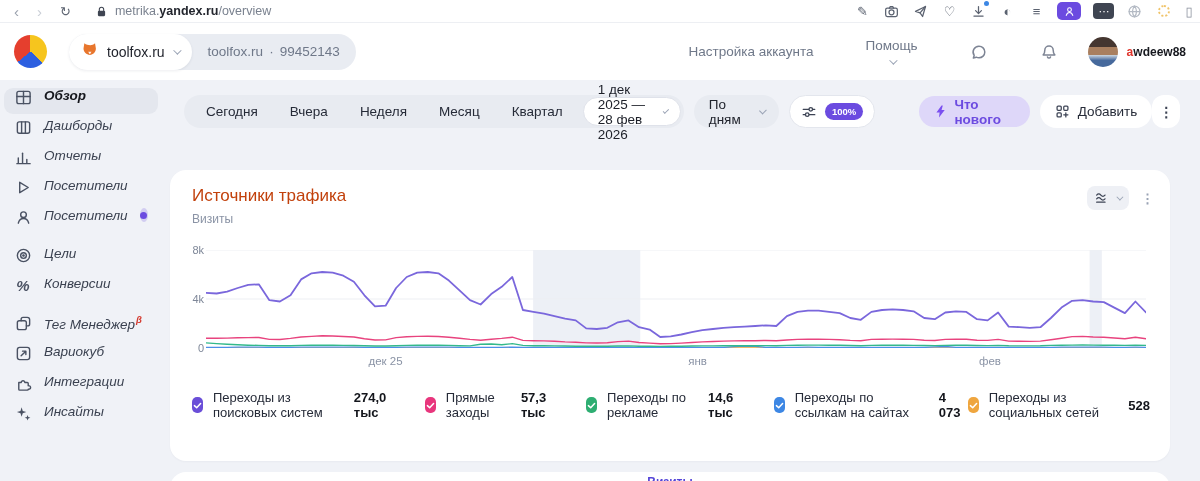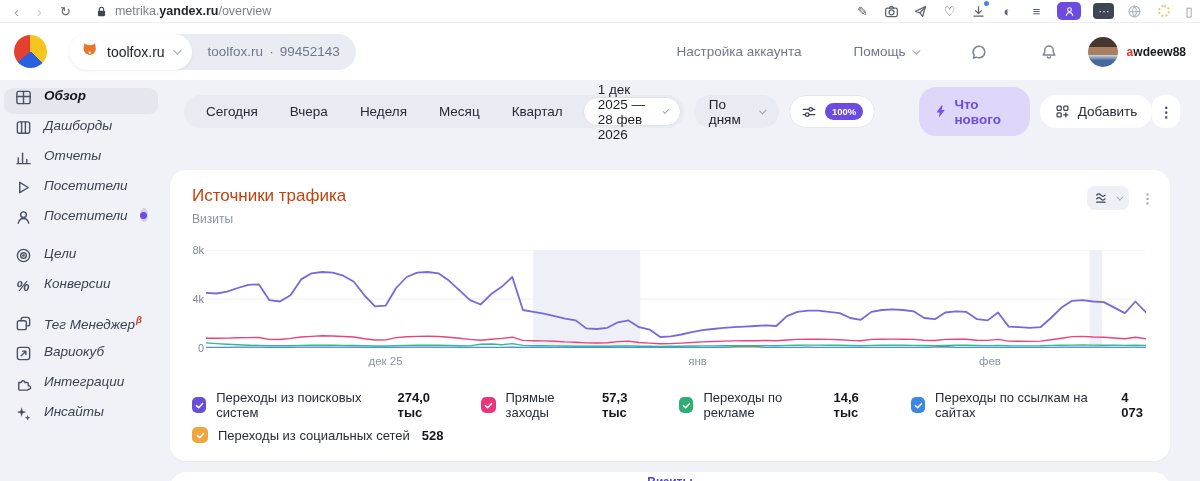--- a/index.html
+++ b/index.html
@@ -27,21 +27,21 @@
   .logo { display:flex; align-items:center; gap:9px; padding-left:14px; }
   .logo-circle { width:33px; height:33px; border-radius:50%;
      background:conic-gradient(from 0deg, #f6c51e 0 37%, #2c5fe0 37% 64%, #e53f2e 64% 100%); }
   .logo-text { font-size:26px; font-weight:700; letter-spacing:-0.5px; color:#17191f; }
   .counter { margin-left:22px; height:36px; background:#e9ecf2; border-radius:18px; display:flex; align-items:center; }
   .counter-main { height:36px; background:#fff; border-radius:18px; display:flex; align-items:center; gap:8px; padding:0 13px; box-shadow:0 1px 3px rgba(30,40,70,.08); }
   .counter-main .dom { font-size:14px; font-weight:400; color:#1d2029; }
   .counter-rest { padding:0 16px; font-size:13.5px; color:#6f7889; display:flex; gap:6px; }
   .hdr-right { margin-left:auto; display:flex; align-items:center; padding-right:14px; color:#6f7889; font-size:13.5px; }
   .hdr-link { display:flex; align-items:center; gap:6px; cursor:pointer; }
-  .hicon { color:#7d8494; display:flex; margin-left:52px; }
+  .hicon { color:#7d8494; display:flex; margin-left:52px;flex-direction:column; }
   .avatar { width:30px; height:30px; border-radius:50%; margin-left:30px;
      background:linear-gradient(180deg,#453630 0%,#453630 32%,#a97f5f 32%,#a97f5f 60%,#cfd8e2 60%,#46699c 78%); }
   .uname { margin-left:9px; font-size:12px; font-weight:700; color:#17191f; }
   .uname .first { color:#e0342b; }
   .chev { display:inline-block; width:6px; height:6px; border-right:1.6px solid currentColor; border-bottom:1.6px solid currentColor; transform:rotate(45deg) translateY(-2px); }
 
   
   .sidebar { position:absolute; left:0; top:80px; bottom:0; width:168px; padding-top:8px; }
   .nav-item { display:flex; gap:12px; height:26px; margin:0 10px 4px 4px; padding:0 10px; border-radius:9px; font-size:13.5px; color:#3a4150; cursor:pointer;font-style:italic; }
   .nav-item.active { background:#e4e7ee; color:#14161c; font-weight:700; }
@@ -56,42 +56,42 @@
   .content { position:absolute; left:168px; top:80px; right:0; bottom:0; }
   .toolbar { position:absolute; left:16px; top:15px; right:20px; height:33px; display:flex; align-items:center; }
   .ranges { height:33px; background:#e8ebf1; border-radius:17px; display:flex; align-items:center; padding:0 3px 0 6px; }
   .range-btn { padding:0 16px; font-size:13.5px; color:#262b38; cursor:pointer; }
   .date-pill { height:29px; background:#fff; border:1px solid #dfe2ea; border-radius:15px; display:flex; align-items:center; gap:9px; padding:0 14px; font-size:13.5px; color:#1d2029; margin-left:4px; cursor:pointer; }
   .date-pill .chev, .gran .chev, .hdr .chev { color:#9aa3b5; }
   .gran { height:33px; background:#e8ebf1; border-radius:17px; display:flex; align-items:center; gap:9px; padding:0 15px; font-size:13.5px; margin-left:10px; cursor:pointer; }
   .sampling { height:33px; background:#fff; border:1px solid #e3e6ed; border-radius:17px; display:flex; align-items:center; gap:8px; padding:0 11px; margin-left:10px; color:#3c4354; cursor:pointer; }
   .sampling svg { width:16px; height:16px; }
   .badge100 { background:#6b4be0; color:#fff; font-size:9.5px; font-weight:700; padding:3px 7px; border-radius:9px; }
-  .whatsnew { height:49px; margin-left:44px; background:#ded7f9; border-radius:17px; display:flex; align-items:center; gap:8px; padding:0 16px; color:#6c4be0; font-size:13.5px; font-weight:700; cursor:pointer; }
+  .whatsnew { height:31px; margin-left:44px; background:#ded7f9; border-radius:17px; display:flex; align-items:center; gap:8px; padding:0 16px; color:#6c4be0; font-size:13.5px; font-weight:700; cursor:pointer; }
   .whatsnew svg { width:14px; height:15px; }
   .add-btn { height:33px; margin-left:10px; background:#fff; border-radius:17px; display:flex; align-items:center; gap:8px; padding:0 15px; font-size:13.5px; color:#262b38; cursor:pointer; }
   .add-btn svg { width:15px; height:15px; color:#3c4354; }
   .kebab { height:33px; width:34px; margin-left:auto; background:#fff; border-radius:12px; display:flex; align-items:center; justify-content:center; color:#3c4354; font-size:14px; font-weight:700; cursor:pointer; }
 
   
   .card { position:absolute; left:2px; top:90px; width:1000px; height:291px; background:#fff; border-radius:16px; box-shadow:0 1px 2px rgba(40,50,80,.04); }
   .card-title { position:absolute; left:22px; top:16px; font-size:17px; font-weight:400; color:#c2410c; }
   .card-sub { position:absolute; left:22px; top:42px; font-size:12px; color:#8a93a5; }
   .card-controls { position:absolute; right:16px; top:16px; display:flex; align-items:center; gap:12px; }
   .waves-pill { height:24px; background:#eef0f5; border-radius:8px; display:flex; align-items:center; gap:6px; padding:0 8px; color:#3c4354; cursor:pointer; }
   .waves-pill svg { width:15px; height:14px; }
   .waves-pill .chev { width:5px; height:5px; color:#9aa3b5; }
   .dots { color:#9aa3b5; font-size:13px; font-weight:700; cursor:pointer; letter-spacing:0; line-height:1; }
 
   .plot { position:absolute; left:36px; top:80px; width:940px; height:98px; }
   .plot svg { width:940px; height:98px; display:block; }
   .ytick { position:absolute; width:26px; text-align:right; right:966px; font-size:11px; color:#7e8798; }
   .xtick { position:absolute; top:185px; transform:translateX(-50%); font-size:11.5px; color:#8a93a5; }
 
-  .legend { position:absolute; left:22px; top:220px; right:20px; display:flex; flex-direction:column; gap:7px; }
+  .legend { position:absolute; left:22px; top:220px; right:20px; display:flex; flex-direction:row; gap:7px; }
   .lg-row { display:flex; align-items:center; gap:30px; }
   .lg-item { display:flex; align-items:center; gap:10px; cursor:pointer; }
   .lg-check { width:16px; height:16px; border-radius:5px; display:flex; align-items:center; justify-content:center; }
   .lg-check svg { width:11px; height:11px; }
   .lg-label { font-size:13px; color:#262b38; }
   .lg-value { font-size:13px; font-weight:700; color:#14161c; margin-left:2px; }
 
   .card2 { position:absolute; left:2px; top:392px; width:1000px; height:60px; background:#fff; border-radius:16px 16px 0 0; }
   .card2-clip { height:9px; overflow:hidden; text-align:center; padding-top:3px; font-size:12px; font-weight:700; color:#5546d8; }
 

